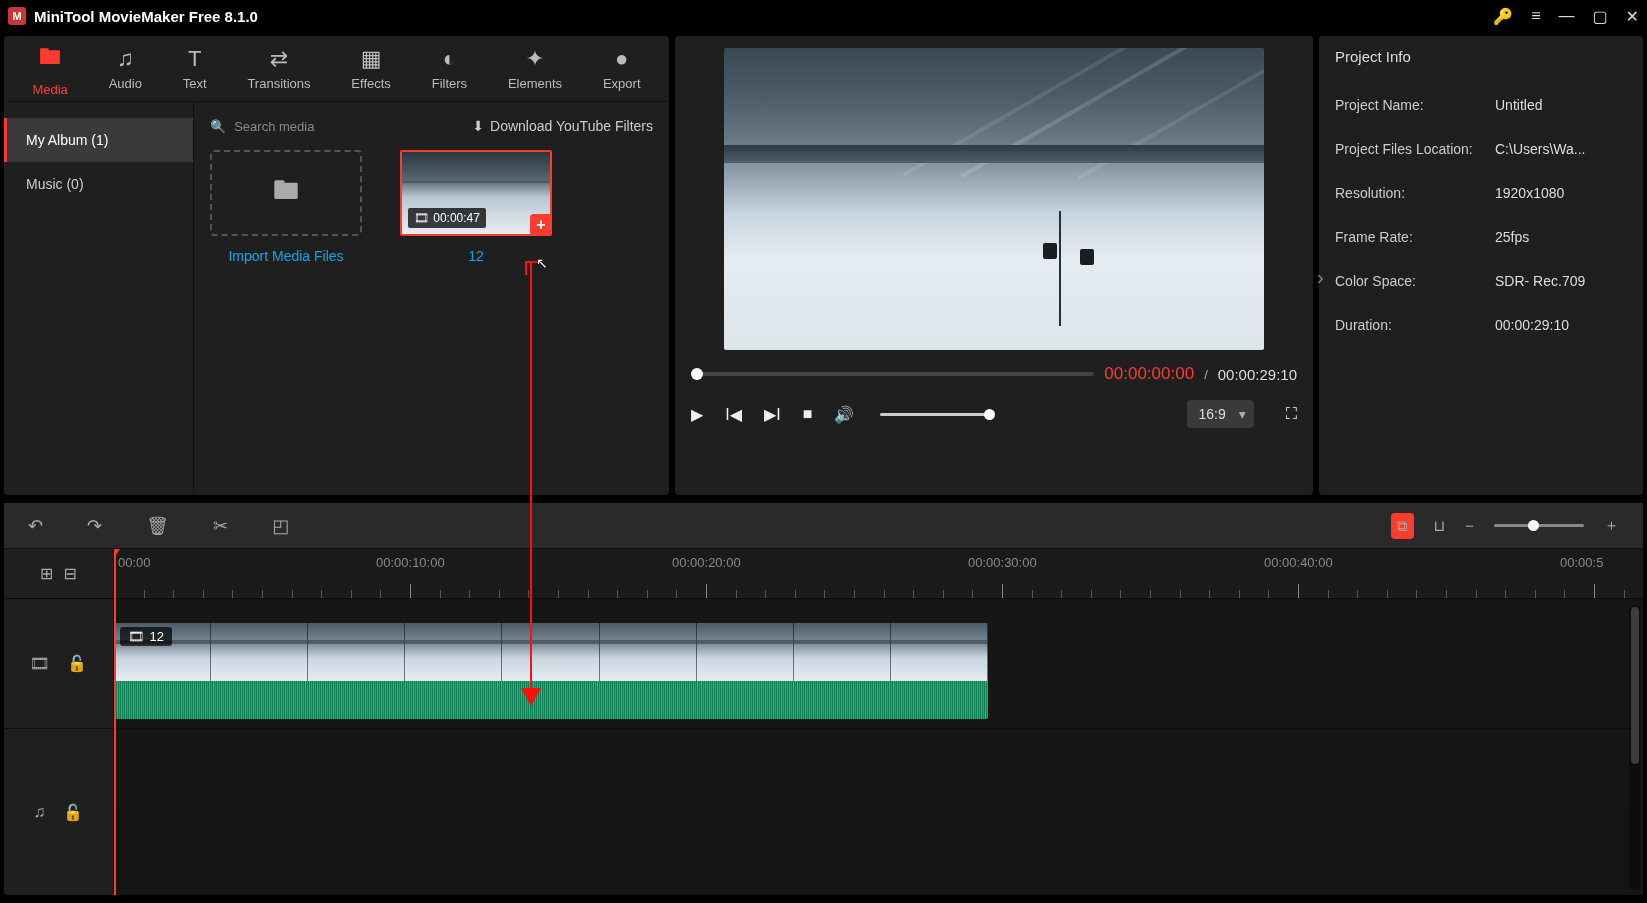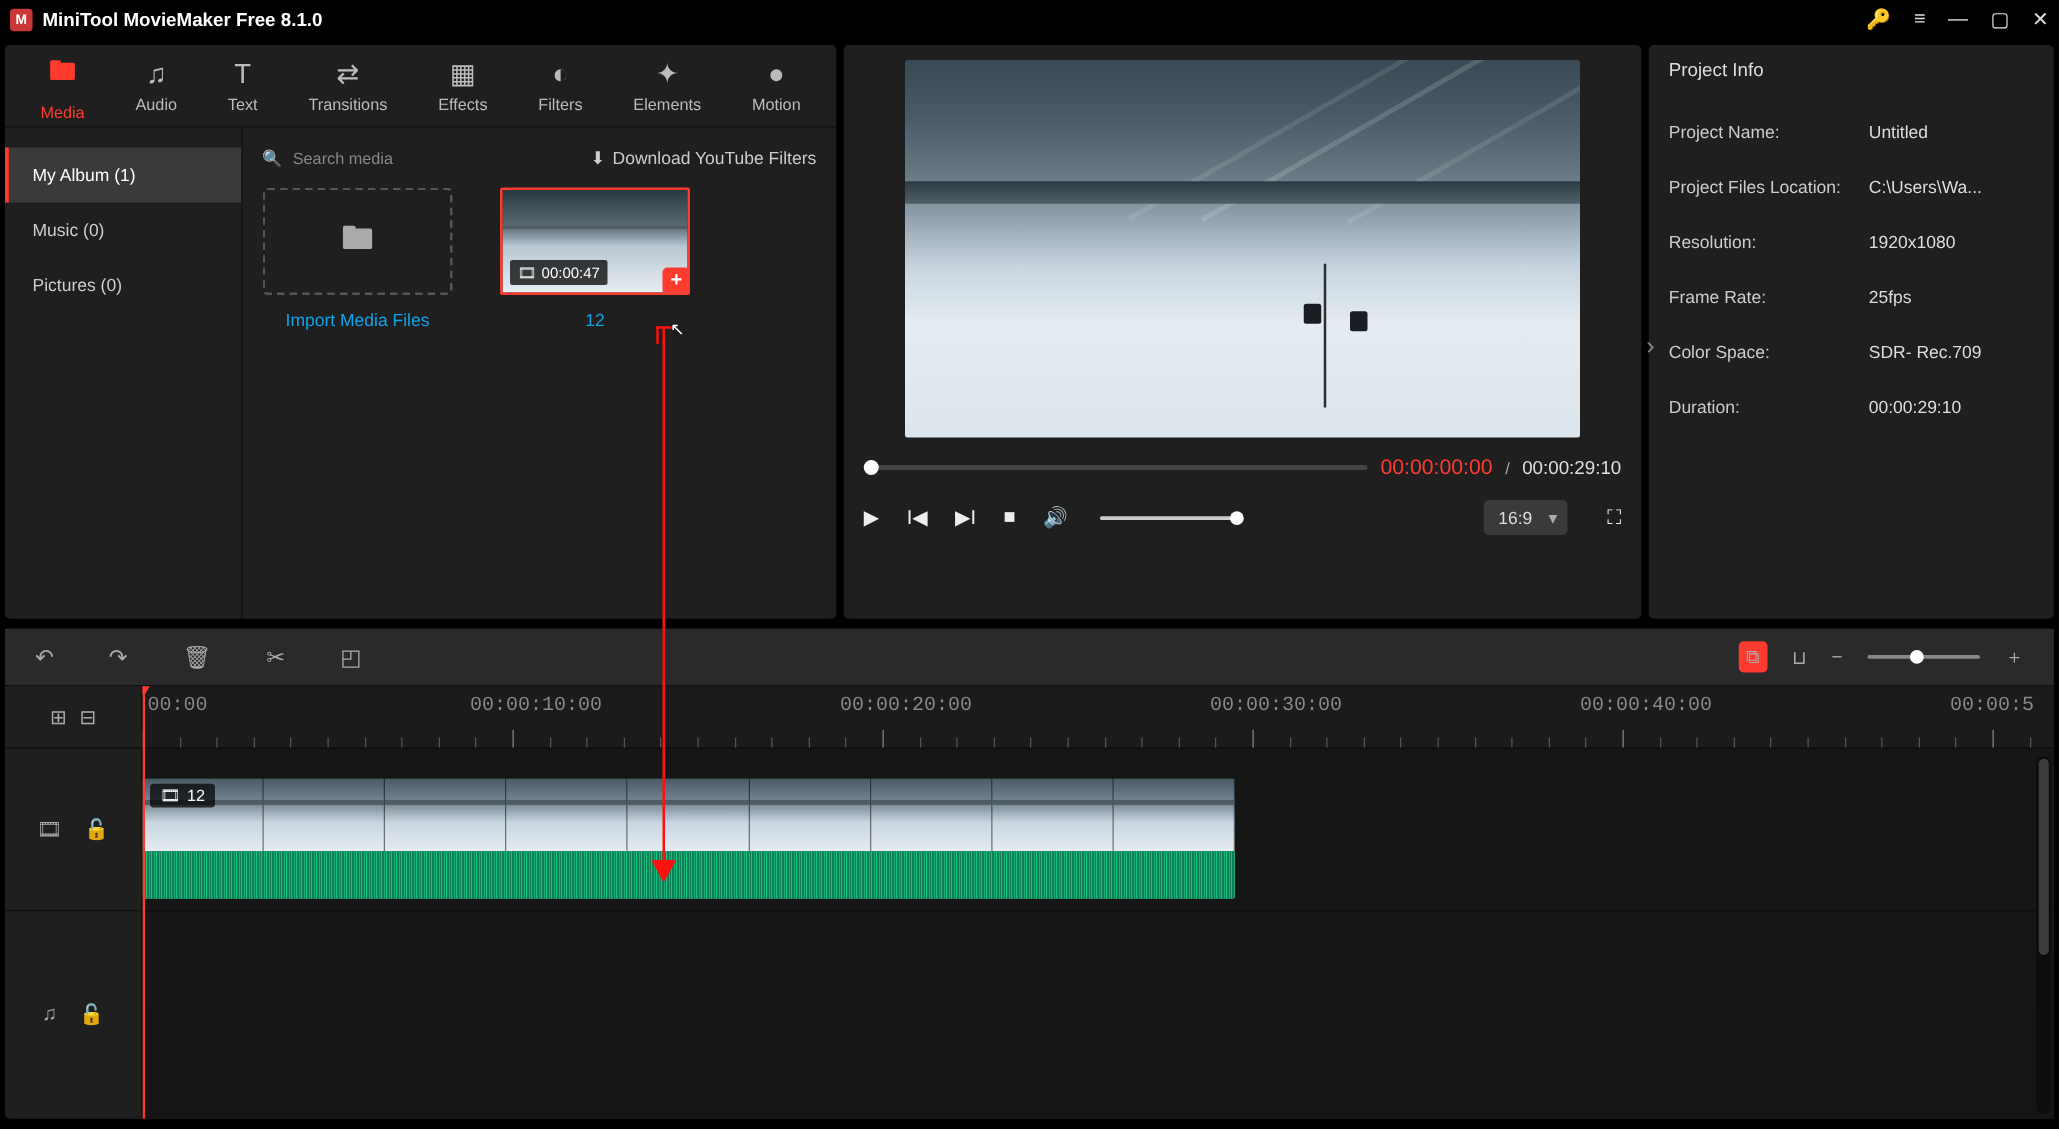--- a/index.html
+++ b/index.html
@@ -84,21 +84,21 @@
 .razor-active { background:#ff3b30; padding:4px 6px; border-radius:4px; color:#fff; }
 
 .tl-body { flex: 1; display: flex; position: relative; }
 .tl-gutter { width: 110px; display: flex; flex-direction: column; border-right: 1px solid #111; }
 .tl-gutter-ruler { height: 50px; display: flex; align-items: center; justify-content: center; gap: 10px; color: #aaa; font-size: 16px; border-bottom: 1px solid #0c0c0c; }
 .tl-gutter-row { flex: 1; display: flex; align-items: center; justify-content: center; gap: 18px; color: #aaa; font-size: 16px; }
 .tl-gutter-row.v { height: 130px; flex: none; border-bottom: 1px solid #111; }
 .tl-tracks { flex: 1; position: relative; overflow: hidden; background: #151515; }
 
 .ruler { height: 50px; position: relative; border-bottom: 1px solid #0a0a0a; background: #1b1b1b; }
-.ruler .riv { position: absolute; top: 6px; font-size: 16px; color: #888; font-family: Liberation Mono, monospace; }
+.ruler .riv { position: absolute; top: 6px; font-size: 13px; color: #888; }
 .rticks { position:absolute; left:0; right:0; bottom:0; height:20px; }
 .rticks span { position:absolute; bottom:0; width:1px; height:8px; background:#555; }
 .rticks span.major { height:14px; background:#888; }
 
 .playhead { position: absolute; top: 0; bottom: 0; left: 0; width: 2px; background: #ff3b30; z-index: 5; }
 .playhead::before { content:''; position:absolute; top:-2px; left:-5px; width:12px; height:10px; background:#ff3b30; clip-path: polygon(0 0, 100% 0, 50% 100%); }
 
 .video-track { height: 130px; position: relative; border-bottom: 1px solid #0c0c0c; background: #161616; }
 .clip { position: absolute; left: 0; top: 24px; height: 96px; width: 874px; border-radius: 2px; overflow: hidden; background:#264; }
 .clip-frames { height: 58px; display: flex; }
@@ -160,29 +160,28 @@
       <div class="top-tab">
           <span class="tab-ico">◐</span>
           <span>Filters</span>
         </div>
       <div class="top-tab">
           <span class="tab-ico">✦</span>
           <span>Elements</span>
         </div>
       <div class="top-tab">
           <span class="tab-ico">●</span>
-          <span>Motion</span>
+          <span>Export</span>
         </div>
     </div>
 
     <div class="media-row">
       <div class="album-list">
         <div class="album-item active">My Album (1)</div>
         <div class="album-item">Music (0)</div>
-        <div class="album-item">Pictures (0)</div>
       </div>
 
       <div class="media-content">
         <div class="media-toolbar">
           <div class="search-wrap">
             <span>🔍</span>
             <span>Search media</span>
           </div>
           <div class="dl-yt">
             <span>⬇</span>

